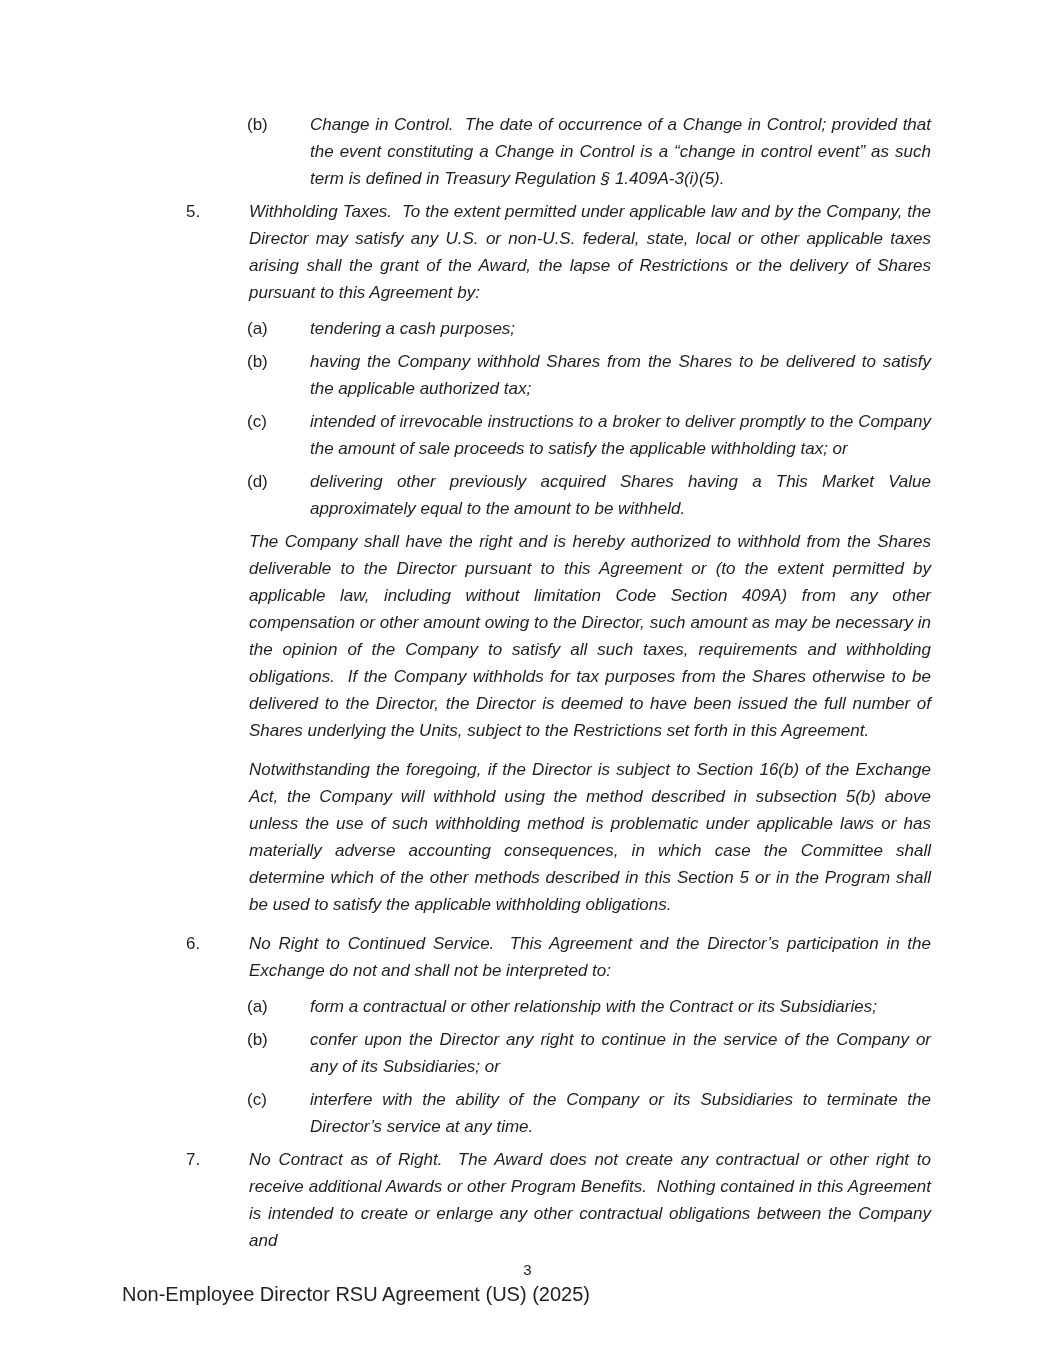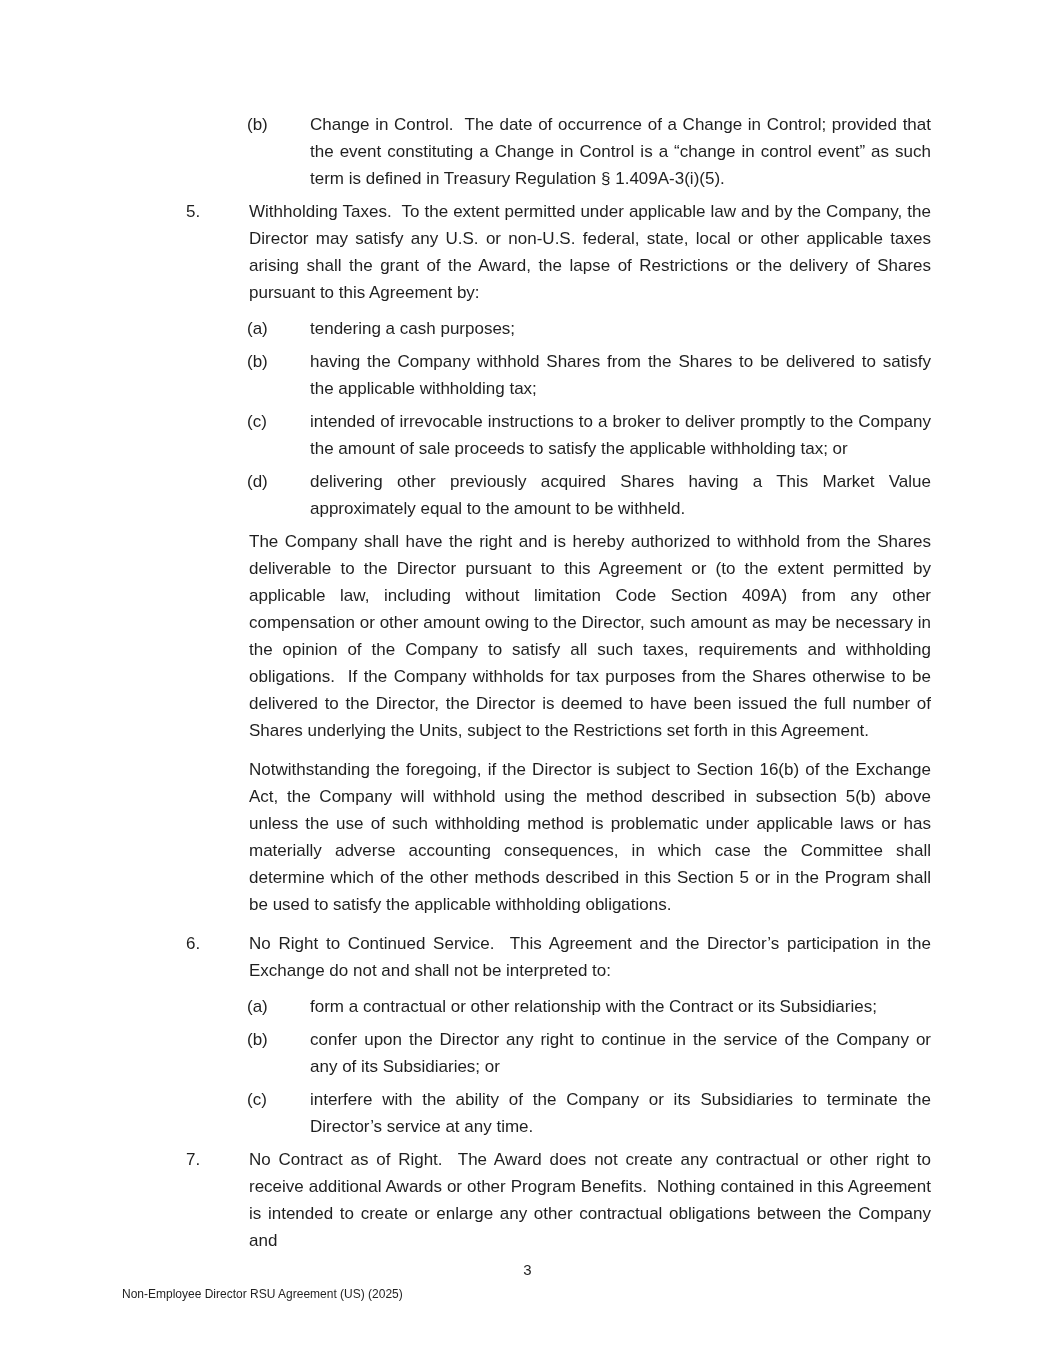--- a/index.html
+++ b/index.html
@@ -22,40 +22,41 @@
   .block {
     position: relative;
     font-size: 17px;
     line-height: 27px;
     text-align: justify;
   }
   .block .text {
     display: block;
     padding-left: 63px;
     white-space: pre-wrap;
+    font-style: italic;
   }
   .block .marker {
     position: absolute;
     left: 0; top: 0;
     white-space: nowrap;
   }
   .block.sub  { margin-left: 61px; margin-bottom: 6px; }
   .block.num  { margin-bottom: 9px; }
   .block.para { margin-bottom: 12px; }
   .page-number {
     position: absolute;
     top: 1260px; left: 0; width: 100%;
     text-align: center;
     font-size: 15px;
     line-height: 20px;
   }
   .footer-text {
     position: absolute;
     top: 1285px; left: 122px;
-    font-size: 12px;
+    font-size: 20px;
     line-height: 18px;
   }
 </style>
 </head>
 <body>
 
 <div class="page">
   <div class="content">
       <div class="block sub">
         <span class="marker">(b)</span>
@@ -64,21 +65,21 @@
       <div class="block num">
         <span class="marker">5.</span>
         <span class="text">Withholding Taxes.  To the extent permitted under applicable law and by the Company, the Director may satisfy any U.S. or non-U.S. federal, state, local or other applicable taxes arising shall the grant of the Award, the lapse of Restrictions or the delivery of Shares pursuant to this Agreement by:</span>
       </div>
       <div class="block sub">
         <span class="marker">(a)</span>
         <span class="text">tendering a cash purposes;</span>
       </div>
       <div class="block sub">
         <span class="marker">(b)</span>
-        <span class="text">having the Company withhold Shares from the Shares to be delivered to satisfy the applicable withholding tax;</span>
+        <span class="text">having the Company withhold Shares from the Shares to be delivered to satisfy the applicable authorized tax;</span>
       </div>
       <div class="block sub">
         <span class="marker">(c)</span>
         <span class="text">intended of irrevocable instructions to a broker to deliver promptly to the Company the amount of sale proceeds to satisfy the applicable withholding tax; or</span>
       </div>
       <div class="block sub">
         <span class="marker">(d)</span>
         <span class="text">delivering other previously acquired Shares having a This Market Value approximately equal to the amount to be withheld.</span>
       </div>
       <div class="block para">

